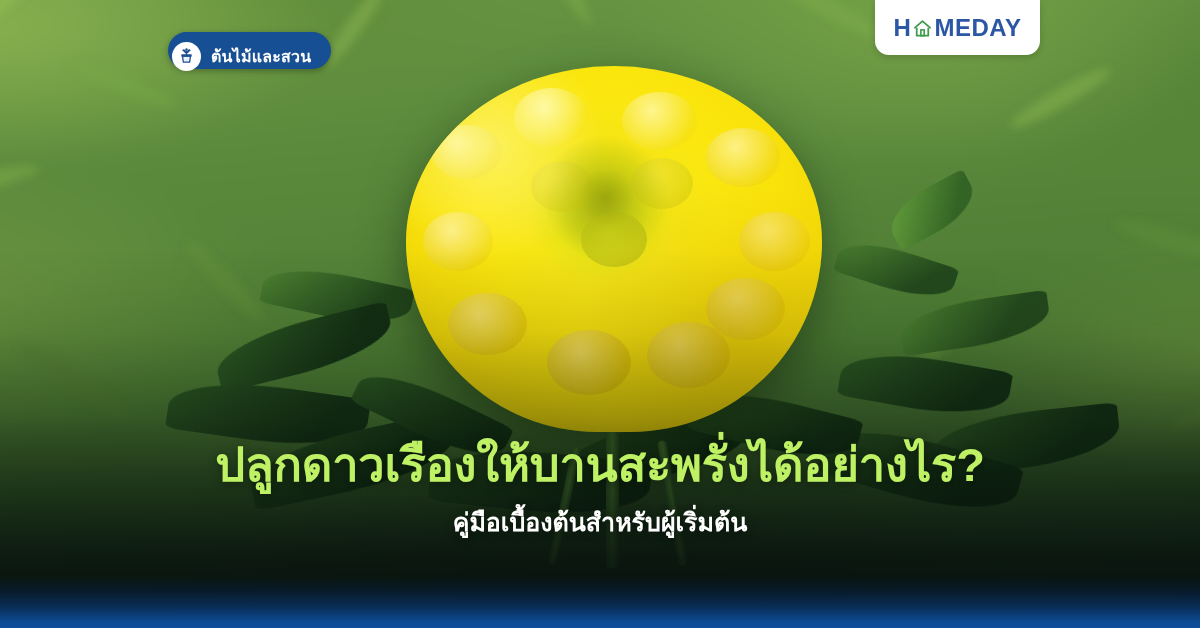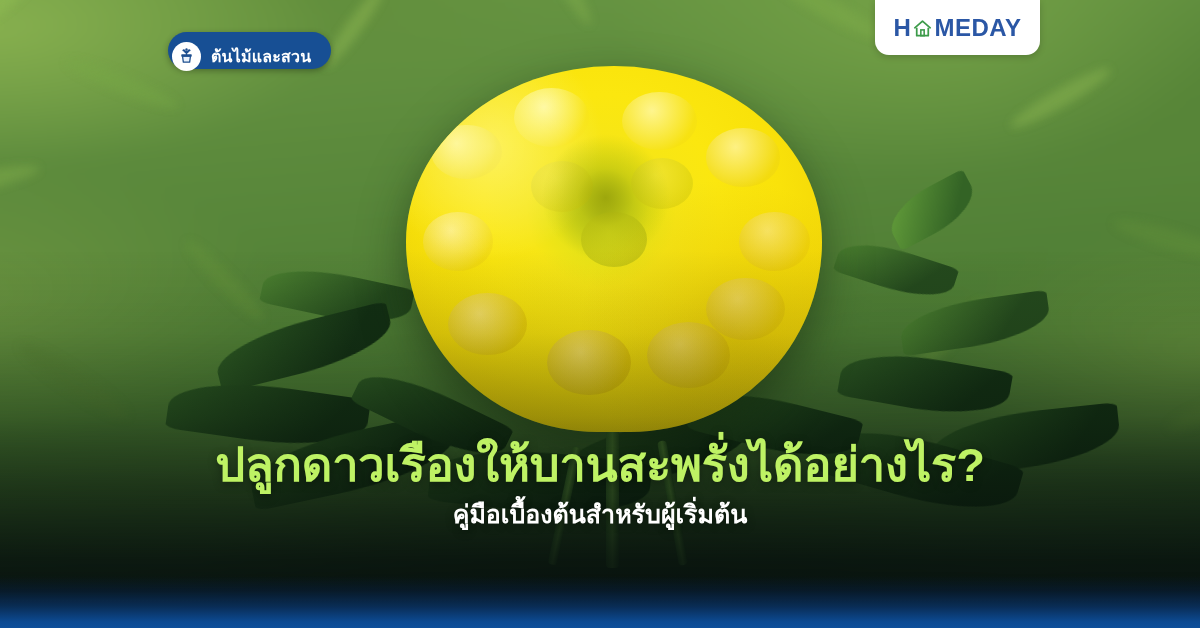--- a/index.html
+++ b/index.html
@@ -153,21 +153,21 @@
   .title{
     color:#bef264;
     font-size:47px;
     font-weight:700;
     line-height:1.15;
     letter-spacing:-.2px;
     text-shadow:0 2px 10px rgba(0,0,0,.42);
     white-space:nowrap;
   }
   .subtitle{
-    margin-top:7px;
+    margin-top:15px;
     color:#ffffff;
     font-size:25px;
     font-weight:700;
     line-height:1.2;
     text-shadow:0 2px 8px rgba(0,0,0,.42);
     white-space:nowrap;
   }
 </style>
 </head>
 <body>

